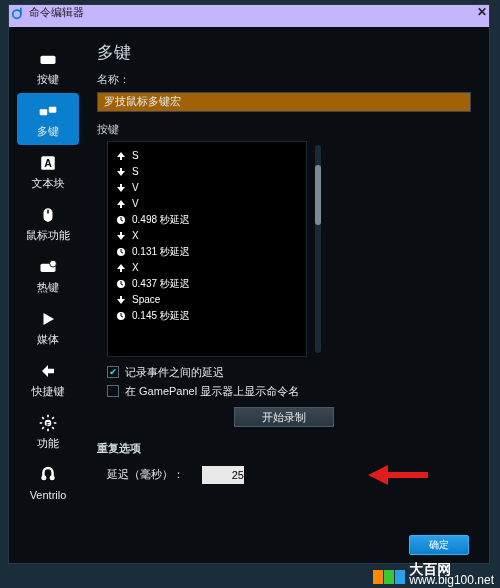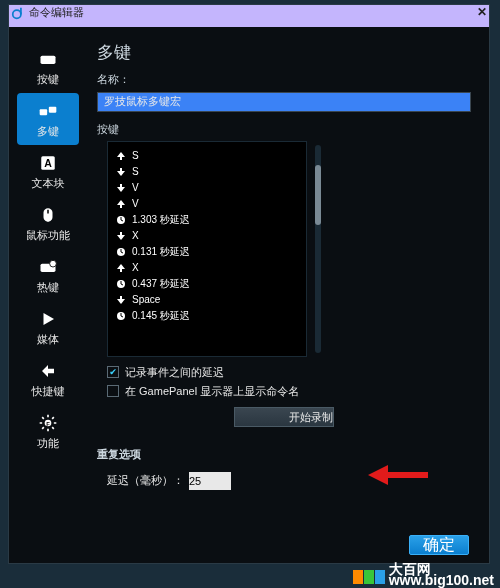--- a/index.html
+++ b/index.html
@@ -11,38 +11,38 @@
   .close-x{font-size:12px;font-weight:bold;color:#222;cursor:pointer}
   .body{display:flex;height:calc(100% - 22px)}
   .sidebar{width:78px;background:#0a0e12;padding-top:14px;display:flex;flex-direction:column;align-items:center;gap:0}
   .side-item{width:62px;height:52px;display:flex;flex-direction:column;align-items:center;justify-content:center;gap:2px;color:#e8e8e8;font-size:11px;cursor:pointer;border-radius:4px}
   .side-item.active{background:#0b7fcf}
   .side-icon{width:22px;height:22px;display:flex;align-items:center;justify-content:center}
   .side-icon svg{fill:#fff}
   .main{flex:1;padding:14px 18px 10px 10px;color:#e8e8e8;overflow:hidden}
   .h1{font-size:17px;font-weight:normal;color:#cdd8e0;margin-bottom:8px}
   .label{font-size:11px;color:#cdd8e0;margin-bottom:4px}
-  .name-input{width:100%;height:20px;background:#3b82f6;border:1px solid #3a4650;color:#e8e8e8;font-size:11px;padding:0 6px}
+  .name-input{width:100%;height:20px;background:#a16207;border:1px solid #3a4650;color:#e8e8e8;font-size:11px;padding:0 6px}
   .section{margin-top:10px}
   .keylist-wrap{position:relative;margin-top:4px}
   .keylist{background:#000;border:1px solid #1a2a35;width:200px;height:216px;margin-left:10px;padding:6px 8px;overflow:hidden}
   .krow{display:flex;align-items:center;gap:6px;height:16px;color:#fff;font-size:10px}
   .ki{width:10px;height:10px;display:flex;align-items:center;justify-content:center}
   .scrollbar{position:absolute;right:150px;top:4px;width:6px;height:208px;background:#1a2a35;border-radius:3px}
   .scrollthumb{position:absolute;left:0;top:20px;width:6px;height:60px;background:#7a8a95;border-radius:3px}
   .checks{margin-top:8px;margin-left:10px;font-size:11px}
   .chk{display:flex;align-items:center;gap:6px;margin-bottom:4px;cursor:pointer}
   .chkbox{width:12px;height:12px;border:1px solid #5a6a75;display:flex;align-items:center;justify-content:center;font-size:9px;color:#3bd4ff}
-  .btn{display:block;margin:8px auto 0;width:100px;height:20px;background:linear-gradient(#3a4650,#2a3640);border:1px solid #4a5a65;color:#e8e8e8;font-size:11px;text-align:right;line-height:18px;cursor:pointer}
-  .repeat-h{font-size:11px;color:#cdd8e0;font-weight:bold;margin-top:20px}
+  .btn{display:block;margin:8px auto 0;width:100px;height:20px;background:linear-gradient(#3a4650,#2a3640);border:1px solid #4a5a65;color:#e8e8e8;font-size:11px;text-align:center;line-height:18px;cursor:pointer}
+  .repeat-h{font-size:11px;color:#cdd8e0;font-weight:bold;margin-top:14px}
   .dropdown{margin-top:6px;margin-left:10px;width:230px;height:22px;background:linear-gradient(#3a4650,#2a3640);border:1px solid #4a5a65;display:flex;align-items:center;justify-content:space-between;padding:0 8px;font-size:11px;color:#e8e8e8;cursor:pointer}
   .arrow-ptr{position:absolute;left:368px;top:463px;pointer-events:none}
-  .delay-row{margin-top:10px;margin-left:10px;display:flex;align-items:center;gap:5px;font-size:11px}
-  .delay-input{width:42px;height:18px;background:#e8e8e8;border:none;color:#000;font-size:11px;text-align:left}
-  .ok-btn{position:absolute;right:20px;bottom:8px;width:60px;height:20px;background:linear-gradient(#2aa0e8,#0b7fcf);border:1px solid #3ab0f8;color:#fff;font-size:16px;text-align:center;line-height:18px;cursor:pointer;border-radius:2px}
+  .delay-row{margin-top:10px;margin-left:10px;display:flex;align-items:center;gap:18px;font-size:11px}
+  .delay-input{width:42px;height:18px;background:#e8e8e8;border:none;color:#000;font-size:11px;text-align:right}
+  .ok-btn{position:absolute;right:20px;bottom:8px;width:60px;height:20px;background:linear-gradient(#2aa0e8,#0b7fcf);border:1px solid #3ab0f8;color:#fff;font-size:10px;text-align:center;line-height:18px;cursor:pointer;border-radius:2px}
   .wm{position:absolute;right:6px;bottom:4px;display:flex;align-items:flex-end;gap:4px;color:#fff;font-size:14px;font-weight:bold}
   .wm-logo{display:flex;gap:1px}
   .wm-sq{width:10px;height:14px}
 </style>
 </head>
 <body>
 
 <div class="window">
   <div class="titlebar">
     <div class="titlebar-left">
@@ -122,20 +122,30 @@
             <svg viewBox="0 0 24 24" width="20" height="20">
               <circle cx="12" cy="12" r="4" fill="#fff"></circle>
               <g stroke="#fff" stroke-width="2">
                 <path d="M12 2v3M12 19v3M2 12h3M19 12h3M5 5l2 2M17 17l2 2M19 5l-2 2M7 17l-2 2"></path>
               </g>
               <text x="12" y="15" text-anchor="middle" font-size="7" fill="#000" font-weight="bold">F</text>
             </svg>
           </span>
         <span>功能</span>
       </div>
+      <div class="side-item">
+        <span class="side-icon">
+            <svg viewBox="0 0 24 24" width="20" height="20">
+              <path d="M5 8a7 7 0 0114 0v4h-3v-4a4 4 0 00-8 0v4H5z" fill="#fff"></path>
+              <circle cx="7" cy="14" r="3" fill="#fff"></circle>
+              <circle cx="17" cy="14" r="3" fill="#fff"></circle>
+            </svg>
+          </span>
+        <span>Ventrilo</span>
+      </div>
     </div>
 
     <div class="main">
       <div class="h1">多键</div>
       <div class="label">名称：</div>
       <input class="name-input" value="罗技鼠标多键宏" style="">
 
       <div class="section">
         <div class="label">按键</div>
         <div class="keylist-wrap">
@@ -176,21 +186,21 @@
                 </span>
                 <span>V</span>
               </div>
               <div class="krow">
                 <span class="ki">
                   <svg width="10" height="10" viewBox="0 0 10 10">
                     <circle cx="5" cy="5" r="4" fill="#fff"></circle>
                     <path d="M5 2v3l2 1" stroke="#000" stroke-width="1" fill="none"></path>
                   </svg>
                 </span>
-                <span>1.303 秒延迟</span>
+                <span>0.498 秒延迟</span>
               </div>
               <div class="krow">
                 <span class="ki">
                   <svg width="10" height="10" viewBox="0 0 10 10">
                     <path d="M5 9L1 4h8z" fill="#fff"></path>
                     <rect x="4" y="1" width="2" height="4" fill="#fff"></rect>
                   </svg>
                 </span>
                 <span>X</span>
               </div>
@@ -278,15 +288,15 @@
 </svg>
 
 <div class="wm">
   <div class="wm-logo">
     <div class="wm-sq" style="background:#ff8a00"></div>
     <div class="wm-sq" style="background:#39c639"></div>
     <div class="wm-sq" style="background:#2aa0e8"></div>
   </div>
   <div>
     <div style="line-height:14px">大百网</div>
-    <div style="font-size:14px;font-weight:bold;line-height:8px">www.big100.net</div>
+    <div style="font-size:12px;font-weight:normal;line-height:8px">www.big100.net</div>
   </div>
 </div>
 
 </body></html>

